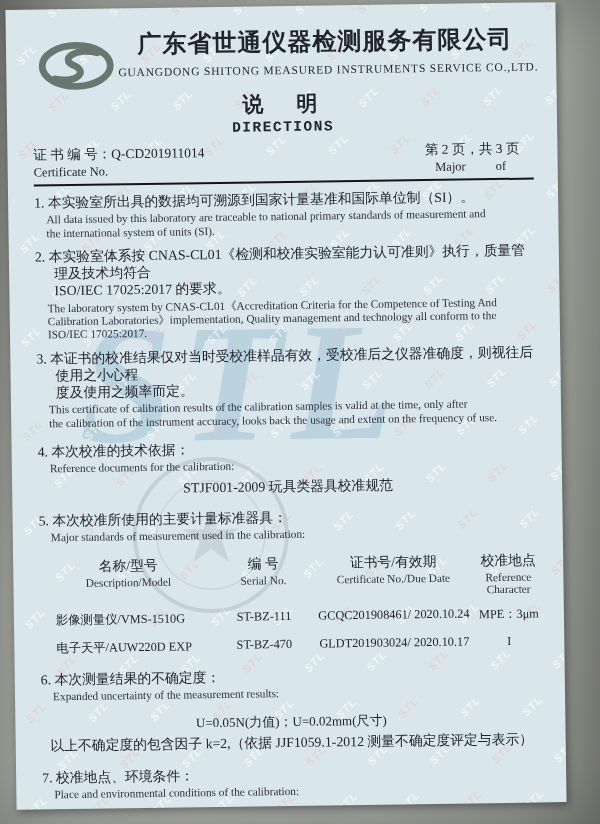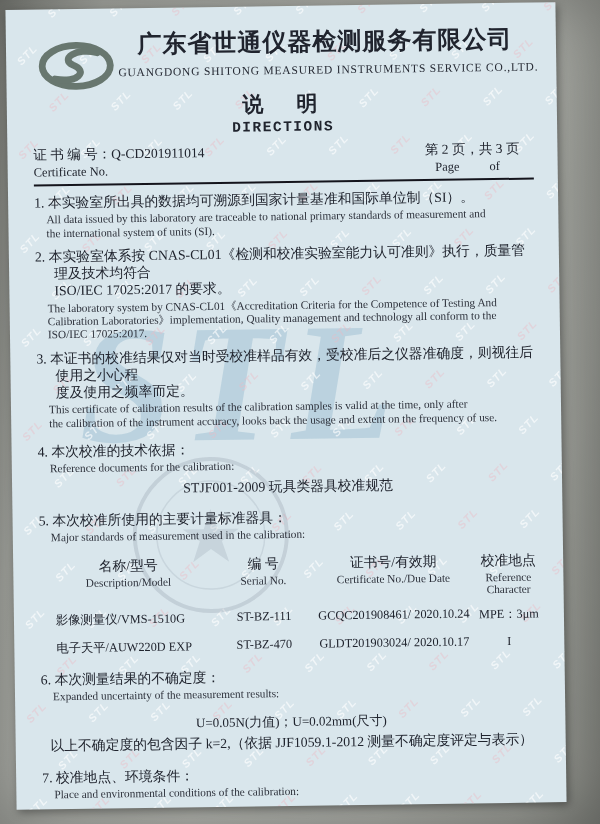--- a/index.html
+++ b/index.html
@@ -275,21 +275,21 @@
       <div class="meta-row">
         <div class="meta-l">
           <div class="l1">
             <span>证 书 编 号：</span><span>Q-CD201911014</span>
           </div>
           <div class="l2">Certificate No.</div>
         </div>
         <div class="meta-r">
           <div class="l1">第 2 页，共 3 页</div>
           <div class="l2">
-            <span>Page</span>
+            <span>Major</span>
             <span>of</span>
           </div>
         </div>
       </div>
 
       <div class="rule"></div>
 
       <div class="sec">
         <div class="cn">1. 本实验室所出具的数据均可溯源到国家计量基准和国际单位制（SI）。</div>
         <div class="en">All data issued by this laboratory are traceable to national primary standards of measurement and

